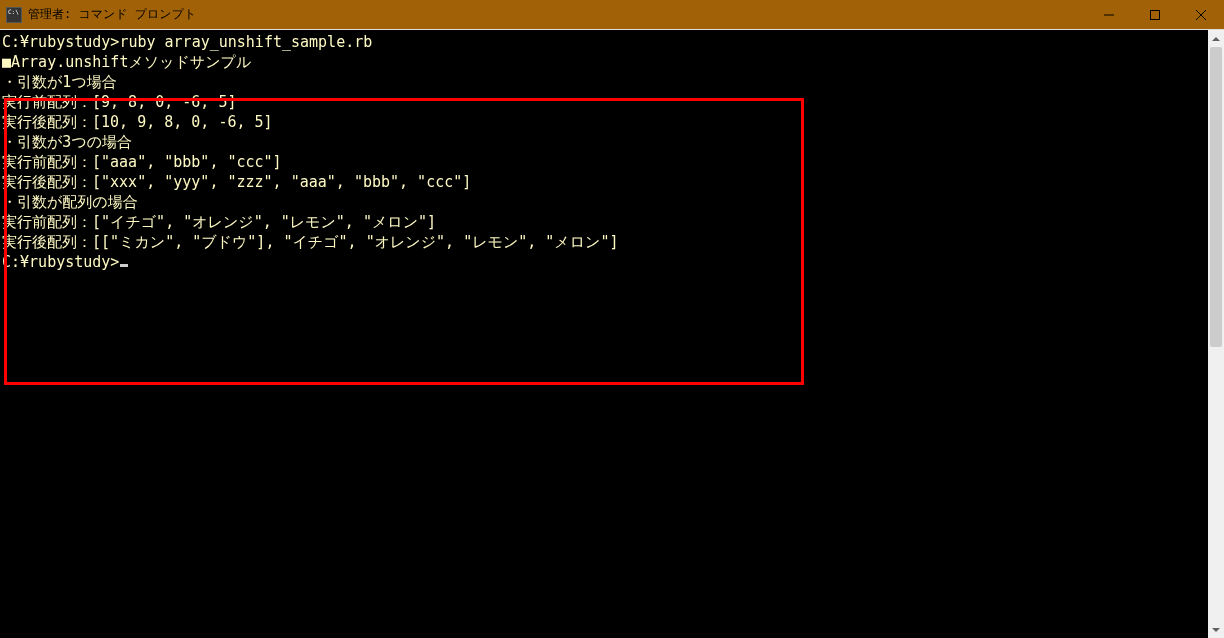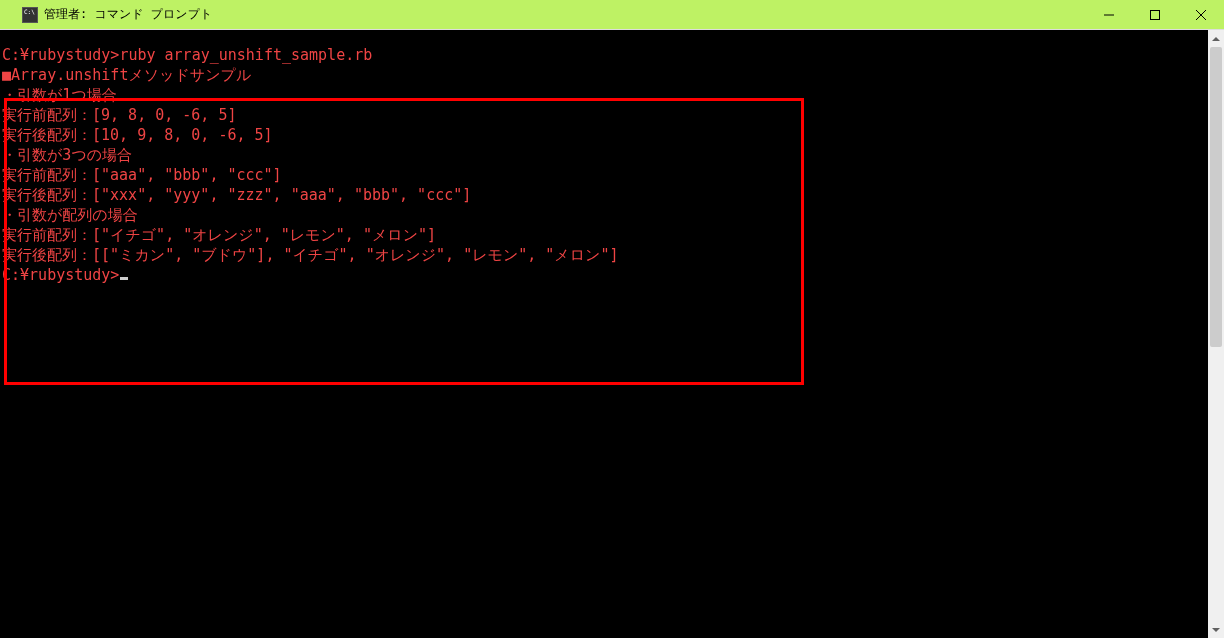--- a/index.html
+++ b/index.html
@@ -11,25 +11,25 @@
       background: #fff;
       font-family: 'MS Gothic', 'Meiryo', 'Consolas', monospace;
       width: 1224px;
       height: 638px;
       overflow: hidden;
       display: flex;
       flex-direction: column;
     }
     .titlebar {
       height: 30px;
-      background: #bef264;
+      background: #a16207;
       border-bottom: 1px solid #ddd;
       display: flex;
       align-items: center;
-      padding-left: 22px;
+      padding-left: 6px;
       position: relative;
     }
     .titlebar-icon {
       width: 16px;
       height: 16px;
       margin-right: 6px;
       background: #333;
       position: relative;
       border: 1px solid #555;
     }
@@ -68,22 +68,22 @@
       stroke-width: 1;
     }
     .console-area {
       flex: 1;
       background: #000;
       position: relative;
       display: flex;
     }
     .console-content {
       flex: 1;
-      padding: 15px 2px;
-      color: #ef4444;
+      padding: 2px 2px;
+      color: #fef9c3;
       font-size: 15px;
       line-height: 20px;
       white-space: pre;
       font-family: 'MS Gothic', 'Consolas', monospace;
       position: relative;
       overflow: hidden;
     }
     .highlight-box {
       position: absolute;
       left: 4px;

